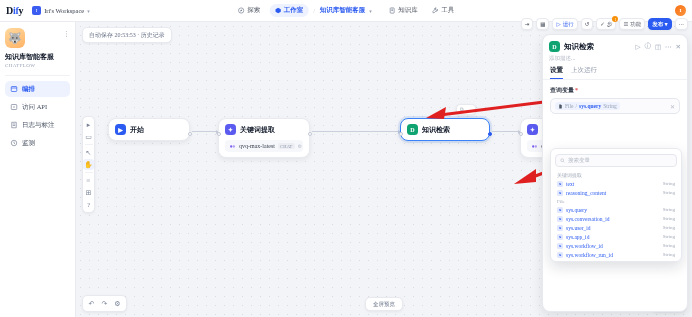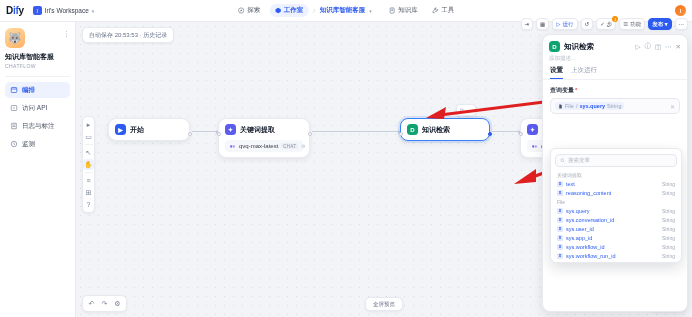--- a/index.html
+++ b/index.html
@@ -4,21 +4,21 @@
 <style>
   * { box-sizing: border-box; margin: 0; padding: 0; }
   html, body {
     width: 692px; height: 317px;
     font-family: "Liberation Sans", sans-serif;
     font-size: 7px;
     color: #1f2937;
     background: #f5f6f8;
     overflow: hidden;
   }
-  #app { position: relative; width: 692px; height: 317px; }
+  #app { position: relative; width: 692px; height: 317px; font-family: Liberation Serif, serif; }
 
   
   .topnav {
     position: absolute; top: 0; left: 0; width: 692px; height: 22px;
     background: #ffffff; border-bottom: 1px solid #e9ebf0;
     display: flex; align-items: center; padding: 0 6px;
   }
   .logo { font-size: 10px; font-weight: 700; letter-spacing: -0.3px; color: #101828; }
   .logo .hl { color: #2b5bf0; }
   .ws-chip {

